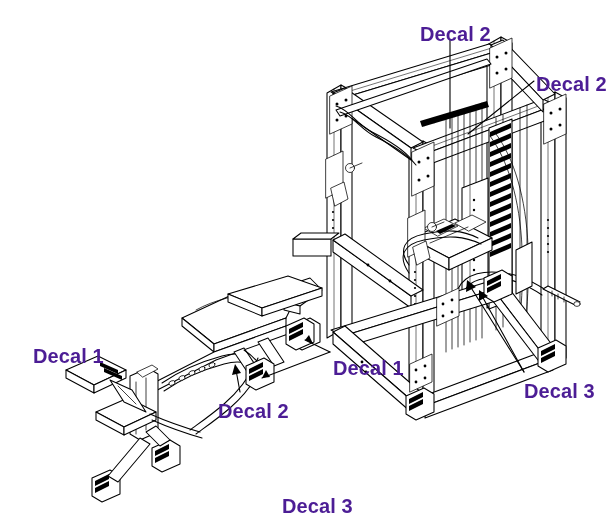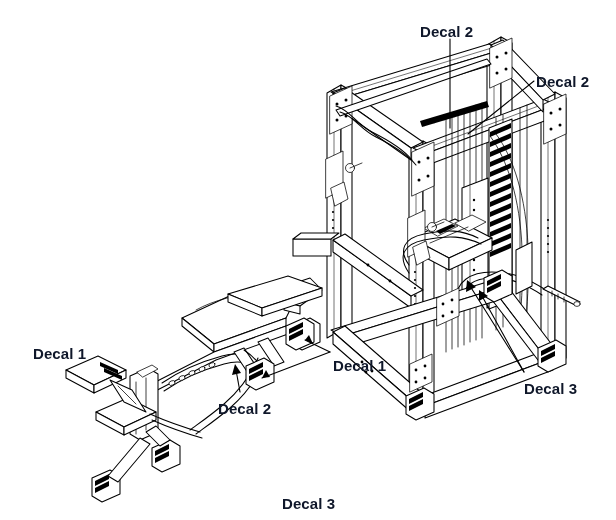--- a/index.html
+++ b/index.html
@@ -7,24 +7,24 @@
   body{
     width:616px;height:520px;overflow:hidden;position:relative;
     font-family:"Liberation Sans","DejaVu Sans",sans-serif;
     color:#1a1a2e;
   }
   #stage{position:absolute;left:0;top:0;width:616px;height:520px;}
   svg#art{position:absolute;left:0;top:0;width:616px;height:520px;display:block;}
   .callout{
     position:absolute;
     font-family:"Liberation Sans","DejaVu Sans",sans-serif;
-    font-size:15px;
+    font-size:20px;
     font-weight:700;
     letter-spacing:.1px;
-    color:#0f172a;
+    color:#4c1d95;
     white-space:nowrap;
     line-height:1;
     user-select:none;
   }
   
   .ln{fill:none;stroke:#000;stroke-width:1.05;stroke-linecap:round;stroke-linejoin:round;}
   .ln-thin{fill:none;stroke:#000;stroke-width:.75;stroke-linecap:round;stroke-linejoin:round;}
   .ln-hair{fill:none;stroke:#000;stroke-width:.55;stroke-linecap:round;stroke-linejoin:round;}
   .fillw{fill:#ffffff;stroke:#000;stroke-width:1.05;stroke-linejoin:round;stroke-linecap:round;}
   .fillw-thin{fill:#ffffff;stroke:#000;stroke-width:.75;stroke-linejoin:round;stroke-linecap:round;}

